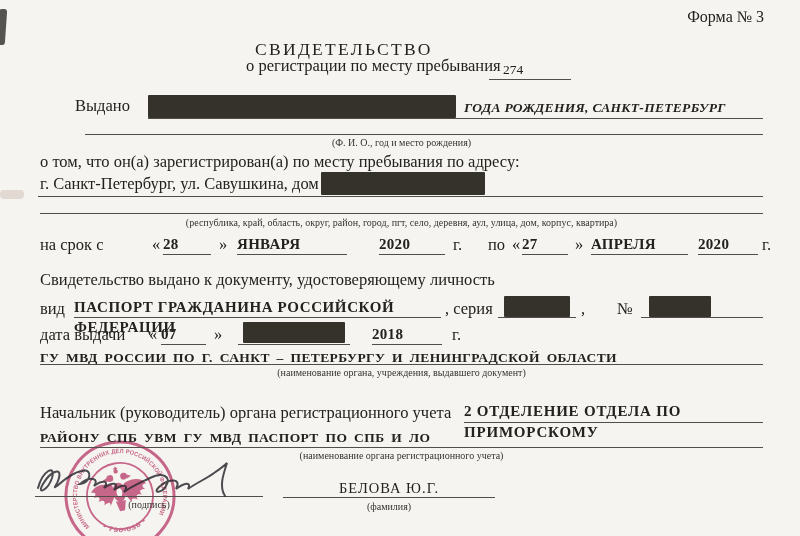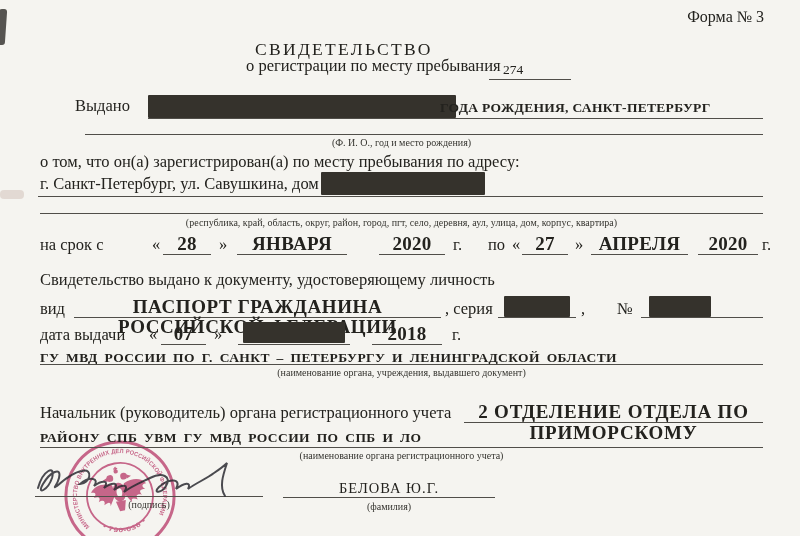--- a/index.html
+++ b/index.html
@@ -7,21 +7,21 @@
         font-family:"Liberation Serif", serif;color:#23221e;overflow:hidden;}
   .t{position:absolute;white-space:nowrap;}
   .body16{font-size:16.5px;}
   .bold13{font-weight:bold;font-size:13.5px;letter-spacing:.3px;}
   .ws{word-spacing:3px;letter-spacing:.4px;}
   .capc{position:absolute;left:40px;width:723px;text-align:center;font-size:10px;
         color:#35342f;white-space:nowrap;}
   .rule{position:absolute;height:0;border-top:1px solid #504e49;}
   .redact{position:absolute;background:#35322c;border-radius:1px;}
   .ucell{position:absolute;height:20px;line-height:20px;border-bottom:1px solid #504e49;
-         text-align:center;font-weight:bold;font-size:19px;letter-spacing:.3px;}
+         font-weight:bold;font-size:15px;letter-spacing:.3px;}
   .title{font-size:17.5px;letter-spacing:2.3px;}
   .numcell{position:absolute;height:19px;line-height:19px;border-bottom:1px solid #504e49;
            font-size:13.5px;padding-left:14px;}
   .namecell{position:absolute;height:18px;line-height:18px;border-bottom:1px solid #504e49;
             text-align:center;font-size:14.5px;letter-spacing:1px;}
   .smudge1{position:absolute;left:-2px;top:9px;width:8px;height:36px;background:#45433f;
            border-radius:3px;transform:rotate(4deg);opacity:.9;}
   .smudge2{position:absolute;left:0;top:190px;width:24px;height:9px;background:#cdb7af;
            opacity:.45;border-radius:4px;}
   svg{position:absolute;overflow:hidden;}
@@ -65,21 +65,21 @@
   <div class="smudge2"></div>
 
   <div class="t" style="right:36px;top:8px;font-size:16px;">Форма № 3</div>
 
   <div class="t title" style="left:255px;top:39px;">СВИДЕТЕЛЬСТВО</div>
   <div class="numcell" style="left:489px;top:41px;width:68px;margin-top:19px;">274</div>
   <div class="t body16" style="left:246px;top:56px;">о регистрации по месту пребывания</div>
 
   <div class="t body16" style="left:75px;top:96px;">Выдано</div>
   <div class="redact" style="left:148px;top:95px;width:308px;height:23px;"></div>
-  <div class="t bold13" style="left:440px;top:100px;">ГОДА РОЖДЕНИЯ, САНКТ-ПЕТЕРБУРГ</div>
+  <div class="t bold13" style="left:464px;top:100px;font-style:italic;">ГОДА РОЖДЕНИЯ, САНКТ-ПЕТЕРБУРГ</div>
   <div class="rule" style="left:148px;top:118px;width:615px;"></div>
   <div class="rule" style="left:85px;top:134px;width:678px;"></div>
   <div class="capc" style="top:137px;">(Ф. И. О., год и место рождения)</div>
 
   <div class="t body16" style="left:40px;top:152px;">о том, что он(а) зарегистрирован(а) по месту пребывания по адресу:</div>
   <div class="t body16" style="left:40px;top:174px;">г. Санкт-Петербург, ул. Савушкина, дом</div>
   <div class="redact" style="left:321px;top:172px;width:164px;height:23px;"></div>
   <div class="rule" style="left:38px;top:196px;width:725px;"></div>
   <div class="rule" style="left:40px;top:213px;width:723px;"></div>
   <div class="capc" style="top:217px;">(республика, край, область, округ, район, город, пгт, село, деревня, аул, улица, дом, корпус, квартира)</div>
@@ -119,21 +119,21 @@
   <div class="rule" style="left:238px;top:344px;width:112px;"></div>
   <div class="ucell" style="left:372px;top:324px;width:70px;">2018</div>
   <div class="t body16" style="left:452px;top:325px;">г.</div>
 
   <div class="t bold13 ws" style="left:40px;top:350px;">ГУ МВД РОССИИ ПО Г. САНКТ – ПЕТЕРБУРГУ И ЛЕНИНГРАДСКОЙ ОБЛАСТИ</div>
   <div class="rule" style="left:40px;top:364px;width:723px;"></div>
   <div class="capc" style="top:367px;">(наименование органа, учреждения, выдавшего документ)</div>
 
   <div class="t body16" style="left:40px;top:403px;">Начальник (руководитель) органа регистрационного учета</div>
   <div class="ucell" style="left:464px;top:401px;width:299px;height:21px;line-height:21px;letter-spacing:.8px;">2 ОТДЕЛЕНИЕ ОТДЕЛА ПО ПРИМОРСКОМУ</div>
-  <div class="t bold13 ws" style="left:40px;top:430px;">РАЙОНУ СПБ УВМ ГУ МВД РОССИИ ПО СПБ И ЛО</div>
+  <div class="t bold13 ws" style="left:40px;top:430px;">РАЙОНУ СПБ УВМ ГУ МВД ПАСПОРТ ПО СПБ И ЛО</div>
   <div class="rule" style="left:40px;top:447px;width:723px;"></div>
   <div class="capc" style="top:450px;">(наименование органа регистрационного учета)</div>
 
   <div class="rule" style="left:35px;top:496px;width:228px;"></div>
   <div class="capc" style="left:35px;width:228px;top:499px;">(подпись)</div>
   <div class="namecell" style="left:283px;top:479px;width:212px;">БЕЛОВА Ю.Г.</div>
   <div class="capc" style="left:283px;width:212px;top:501px;text-align:center;">(фамилия)</div>
 
   <svg style="left:28px;top:456px;" width="240" height="46" viewBox="0 0 240 46">
     <path fill="none" stroke="#2b2b33" stroke-width="2" stroke-linecap="round" opacity="0.85" d="M10,32 C15,14 28,8 24,22 C20,34 8,40 15,28 C22,16 34,10 31,22 C29,30 24,33 29,30

